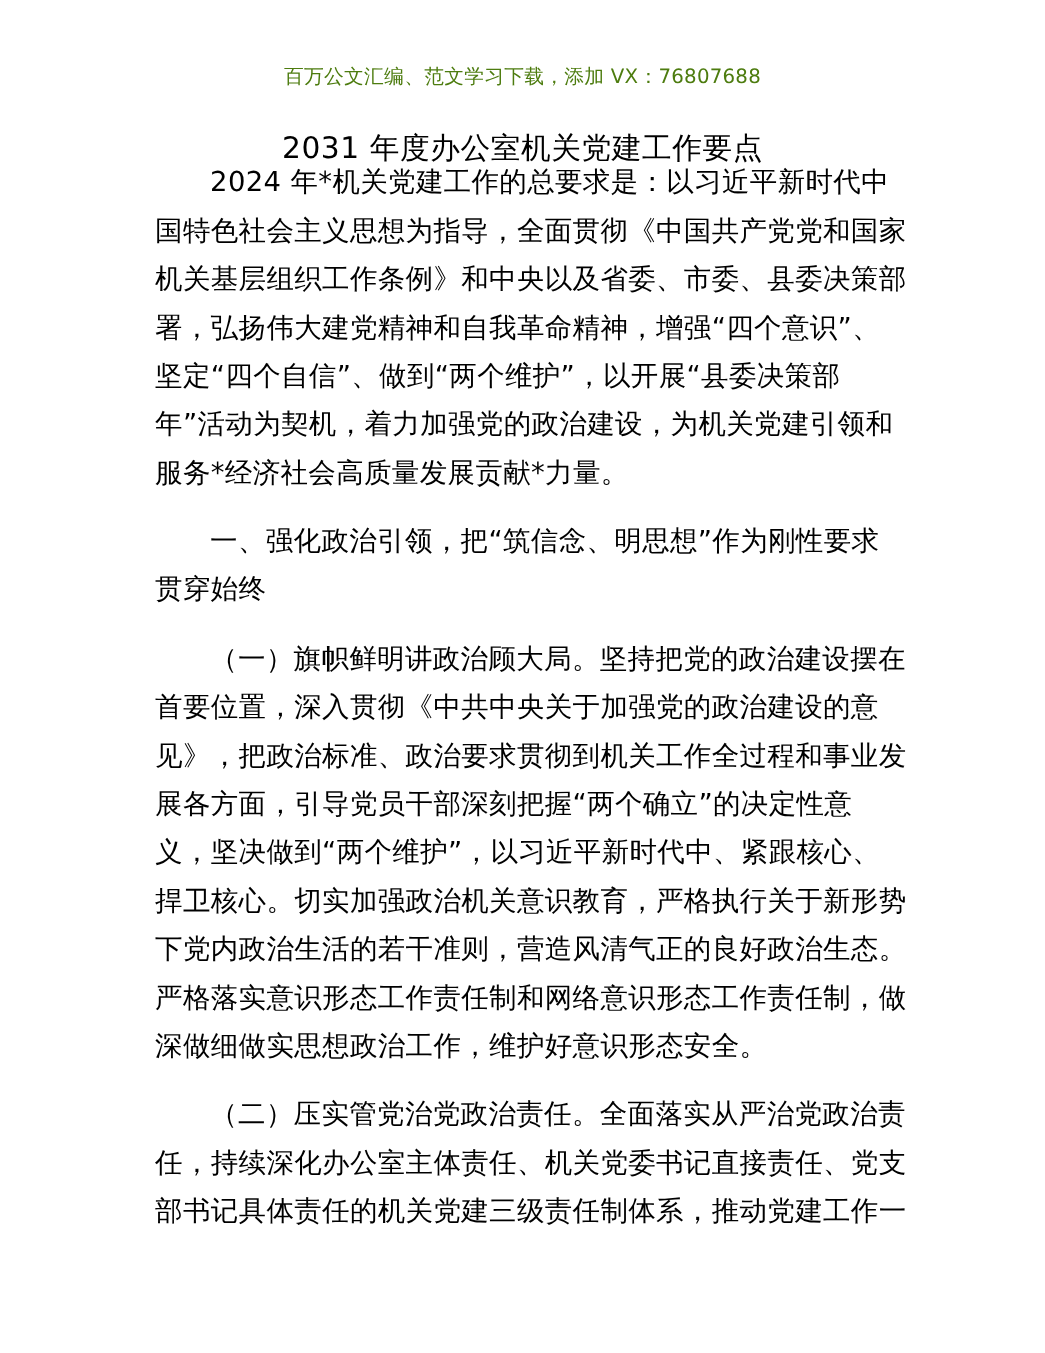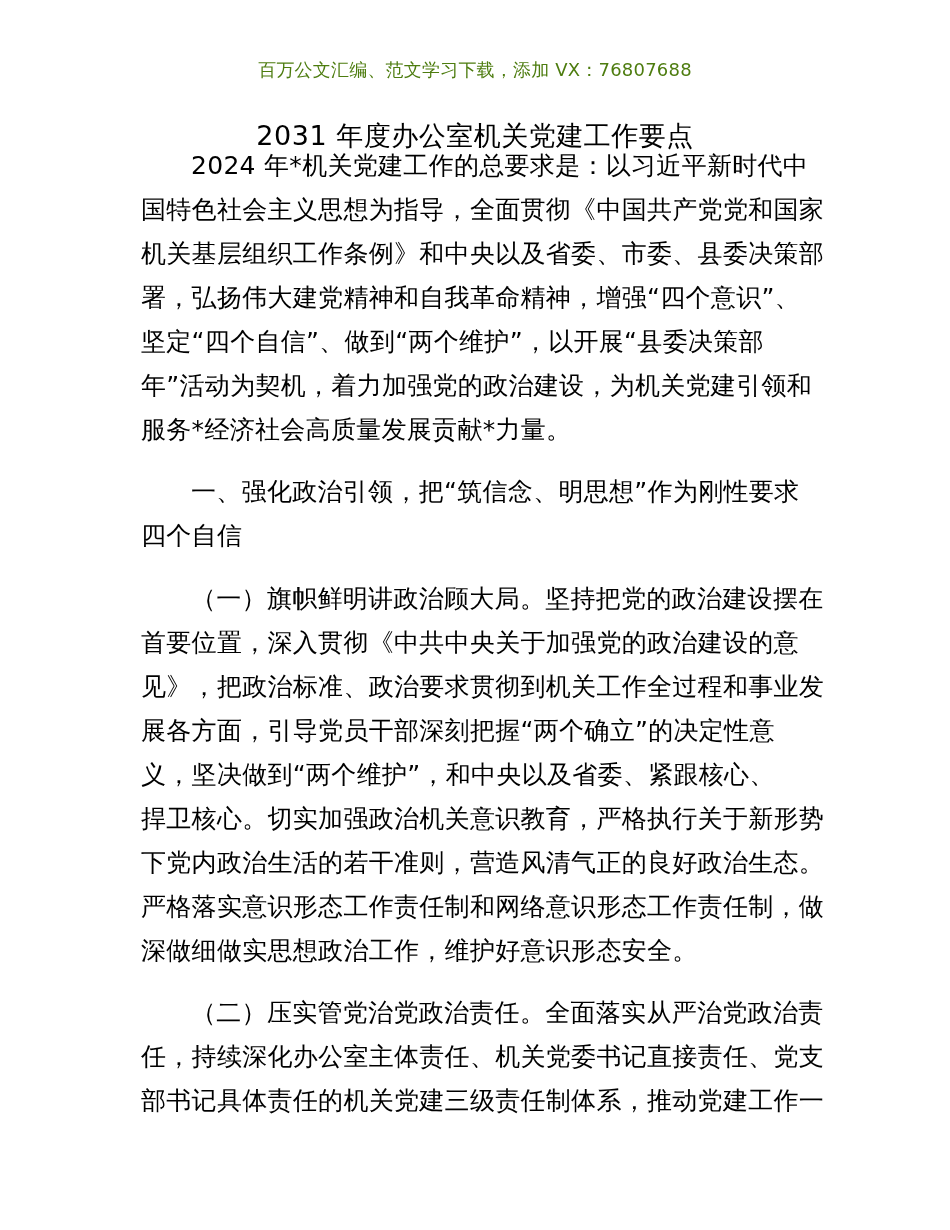--- a/index.html
+++ b/index.html
@@ -28,29 +28,29 @@
     <div class="line" style="top:192px;">国特色社会主义思想为指导，全面贯彻《中国共产党党和国家</div>
     <div class="line" style="top:236px;">机关基层组织工作条例》和中央以及省委、市委、县委决策部</div>
     <div class="line" style="top:280px;">署，弘扬伟大建党精神和自我革命精神，增强“四个意识”、</div>
     <div class="line" style="top:324px;">坚定“四个自信”、做到“两个维护”，以开展“县委决策部</div>
     <div class="line" style="top:368px;">年”活动为契机，着力加强党的政治建设，为机关党建引领和</div>
     <div class="line" style="top:412px;">服务*经济社会高质量发展贡献*力量。</div>
   </div>
 
   <div>
     <div class="line indent" style="top:474px;">一、强化政治引领，把“筑信念、明思想”作为刚性要求</div>
-    <div class="line" style="top:518px;">四个自信</div>
+    <div class="line" style="top:518px;">贯穿始终</div>
   </div>
 
   <div>
     <div class="line indent" style="top:581px;text-align:center;">（一）旗帜鲜明讲政治顾大局。坚持把党的政治建设摆在</div>
     <div class="line" style="top:625px;">首要位置，深入贯彻《中共中央关于加强党的政治建设的意</div>
     <div class="line" style="top:669px;">见》，把政治标准、政治要求贯彻到机关工作全过程和事业发</div>
     <div class="line" style="top:713px;">展各方面，引导党员干部深刻把握“两个确立”的决定性意</div>
-    <div class="line" style="top:757px;">义，坚决做到“两个维护”，和中央以及省委、紧跟核心、</div>
+    <div class="line" style="top:757px;">义，坚决做到“两个维护”，以习近平新时代中、紧跟核心、</div>
     <div class="line" style="top:801px;">捍卫核心。切实加强政治机关意识教育，严格执行关于新形势</div>
     <div class="line" style="top:845px;">下党内政治生活的若干准则，营造风清气正的良好政治生态。</div>
     <div class="line" style="top:889px;">严格落实意识形态工作责任制和网络意识形态工作责任制，做</div>
     <div class="line" style="top:933px;text-align:right;">深做细做实思想政治工作，维护好意识形态安全。</div>
   </div>
 
   <div>
     <div class="line indent" style="top:995px;text-align:right;">（二）压实管党治党政治责任。全面落实从严治党政治责</div>
     <div class="line" style="top:1039px;">任，持续深化办公室主体责任、机关党委书记直接责任、党支</div>
     <div class="line" style="top:1083px;">部书记具体责任的机关党建三级责任制体系，推动党建工作一</div>

